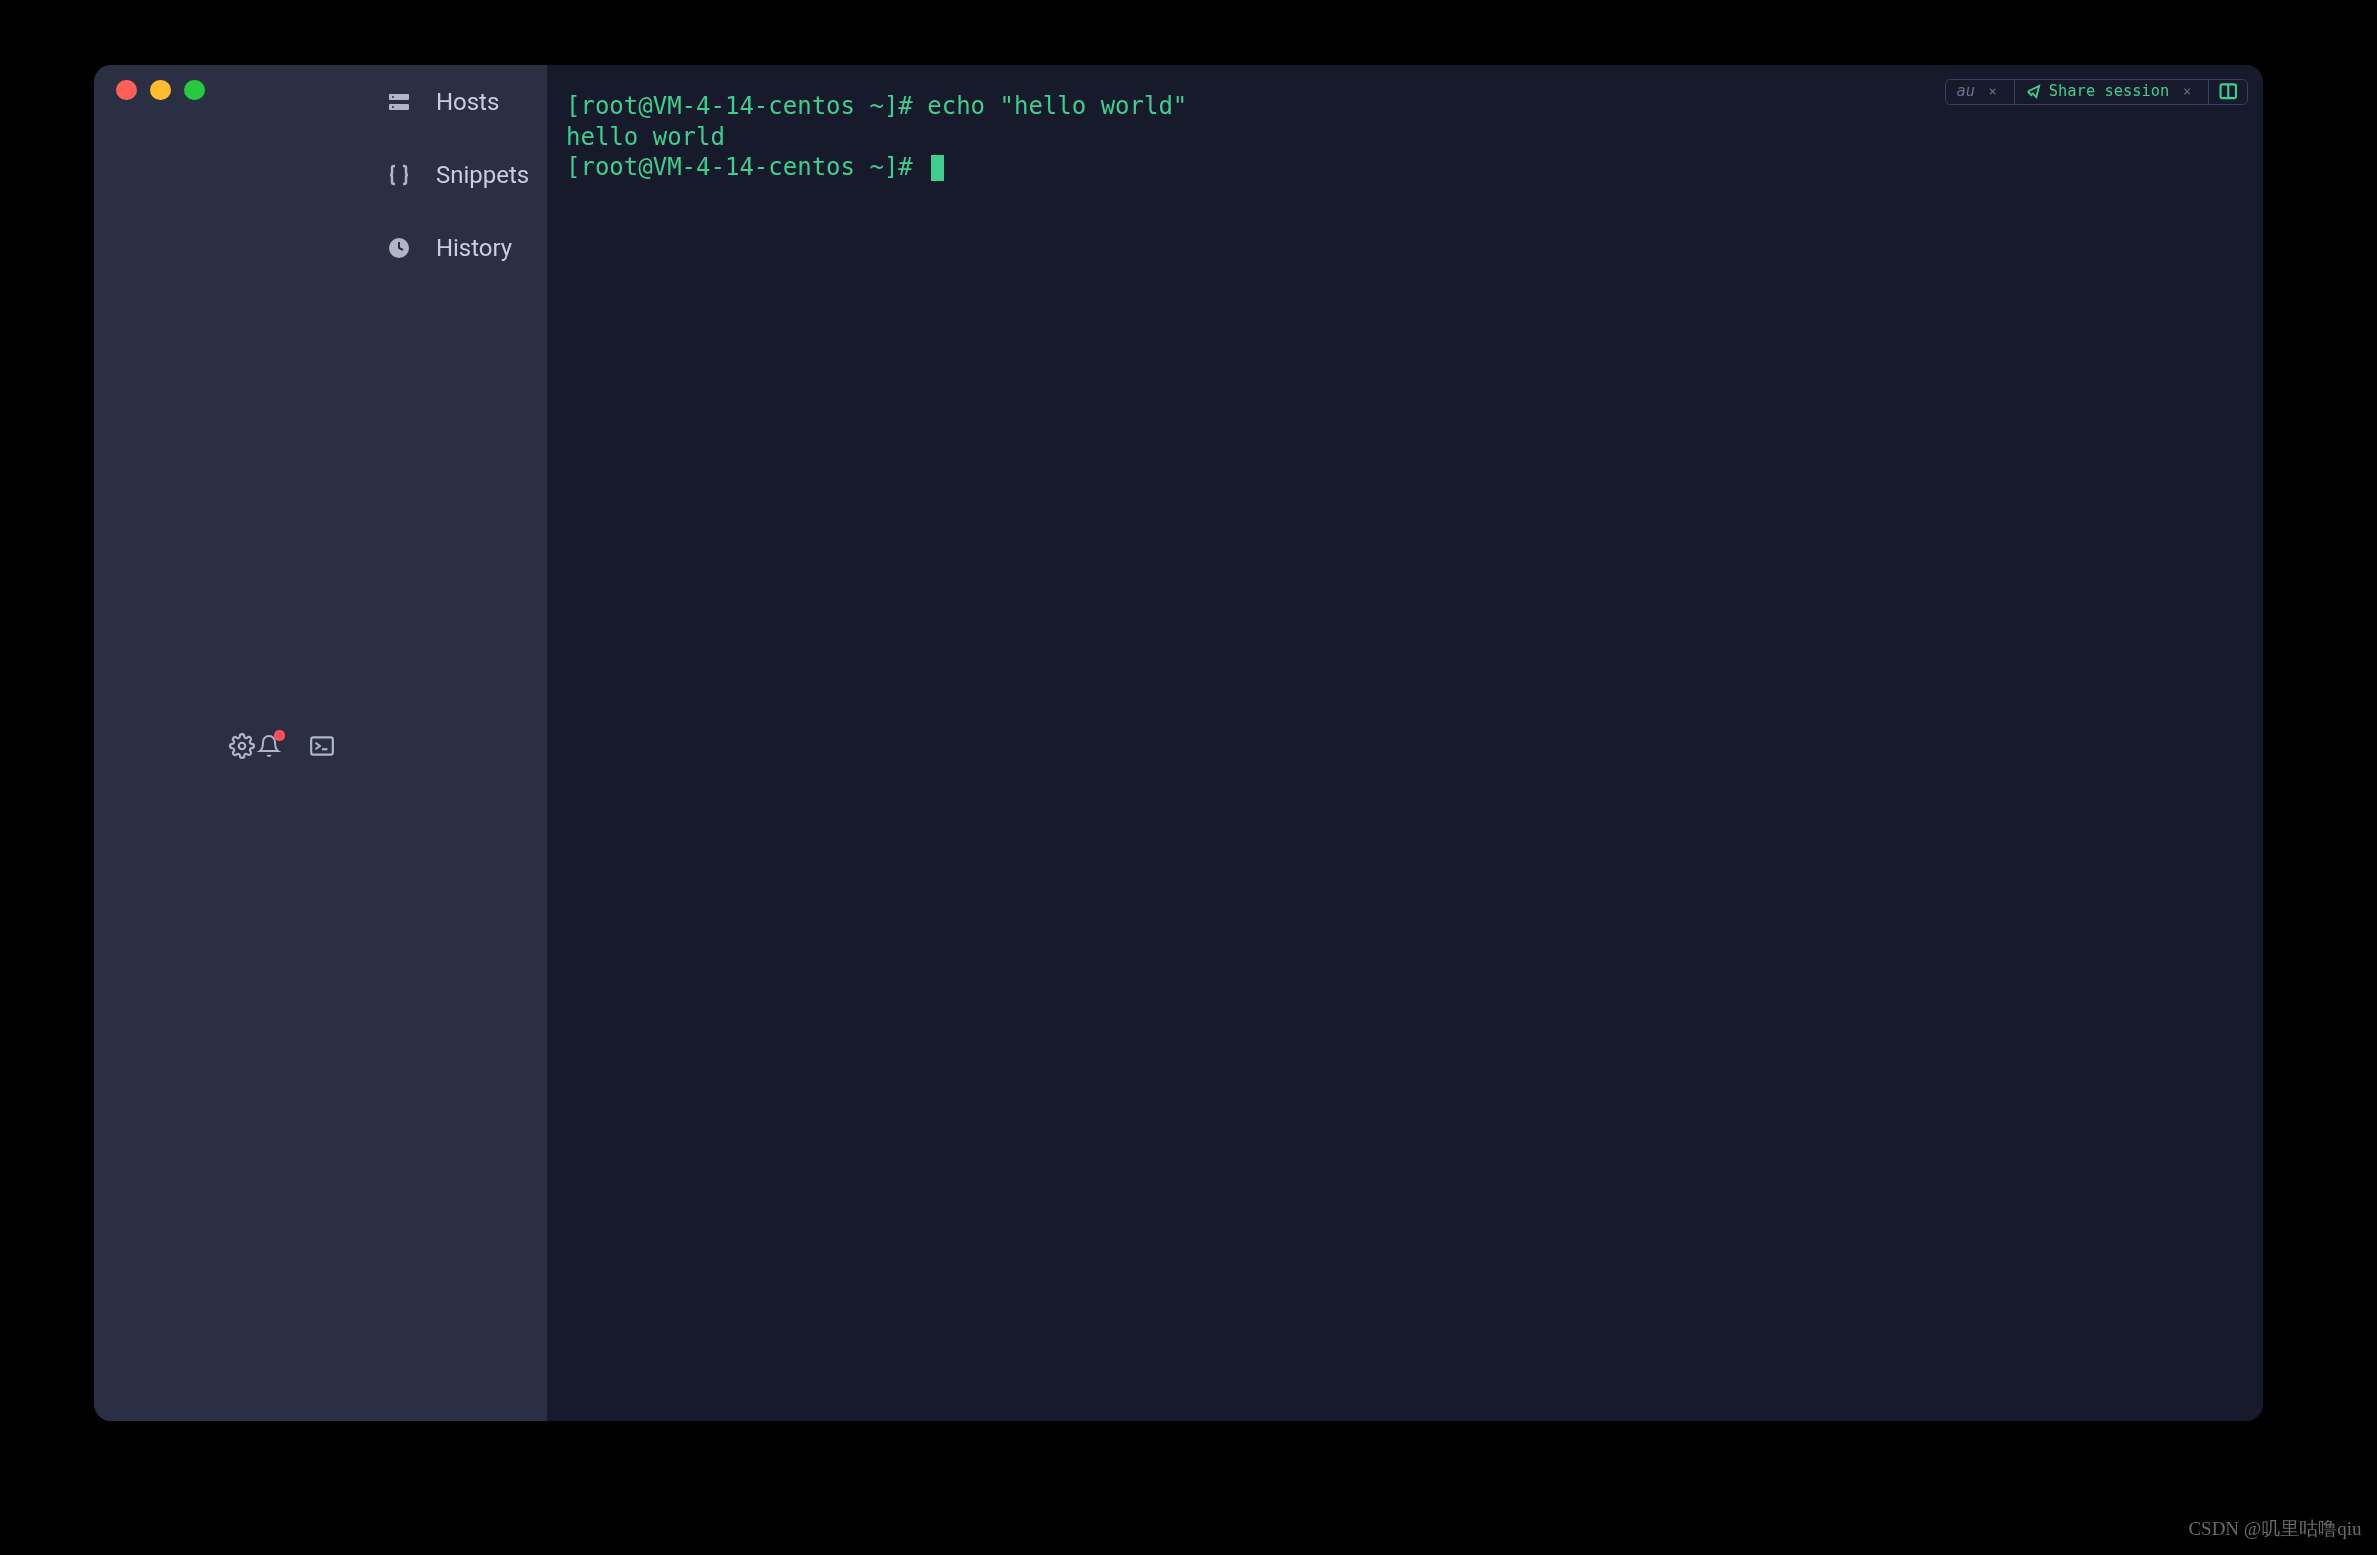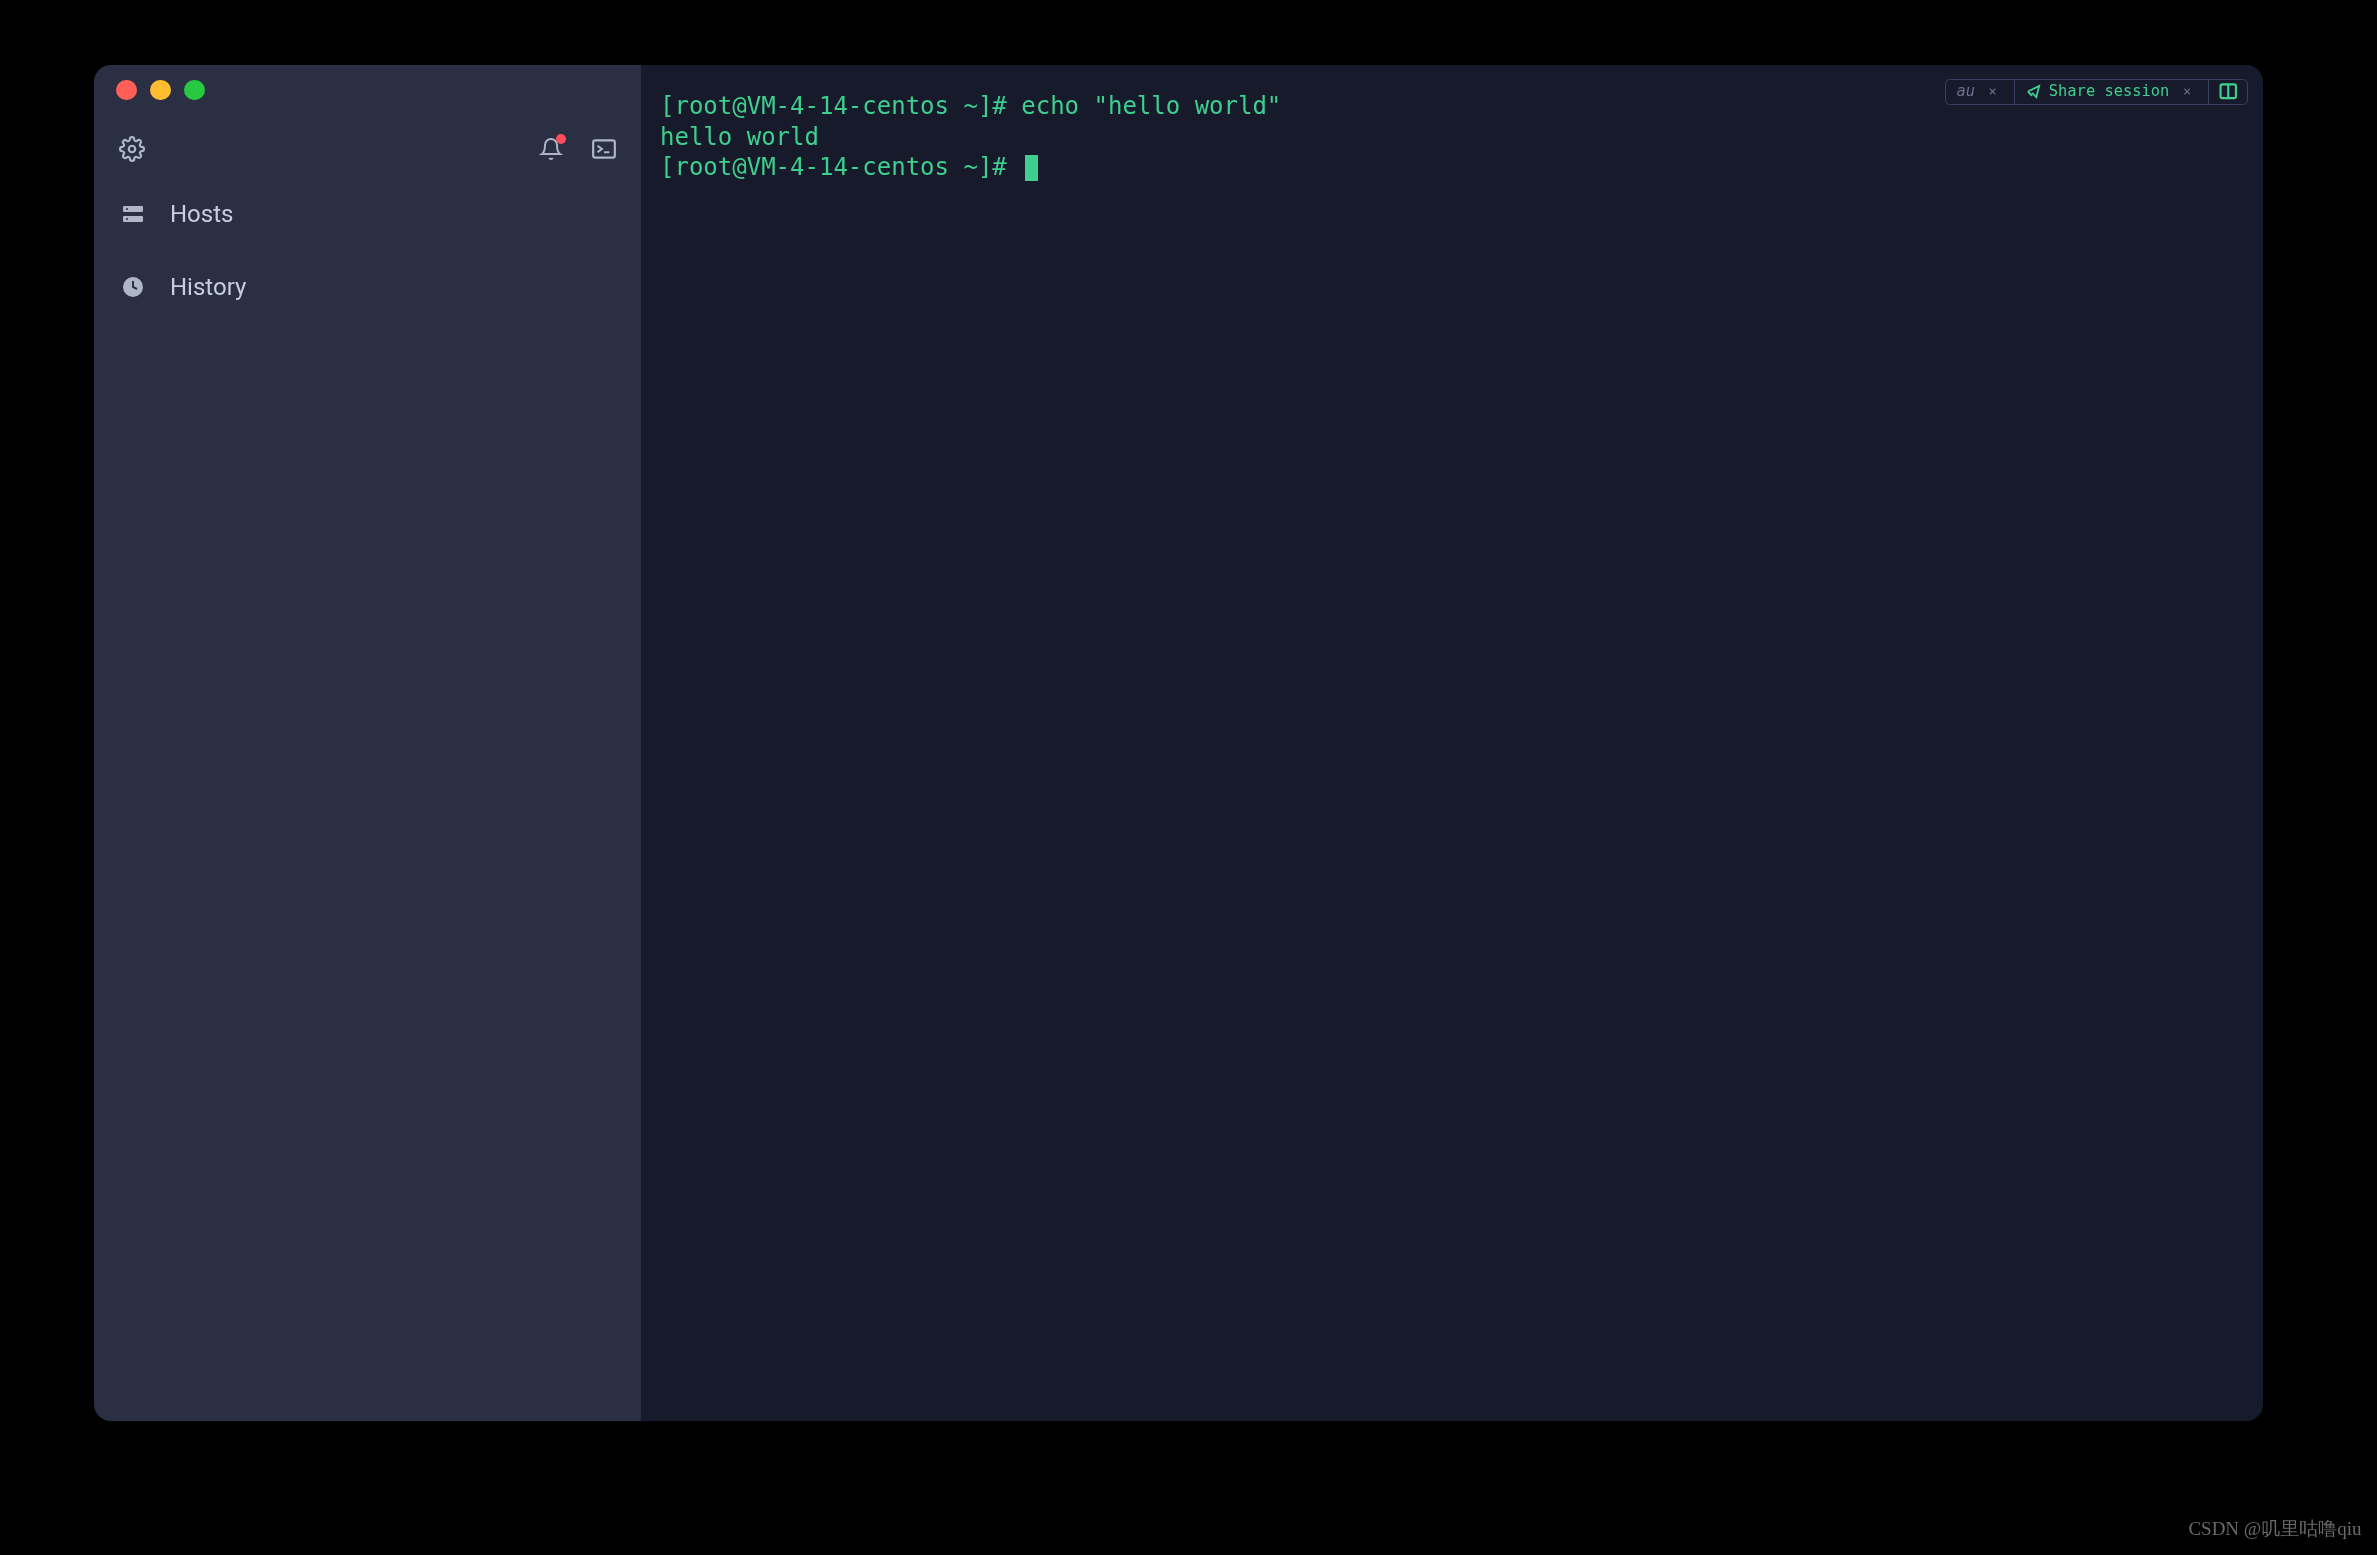--- a/index.html
+++ b/index.html
@@ -18,24 +18,23 @@
       height: 1356px;
       background: #1a1d2e;
       border-radius: 17px;
       display: flex;
       overflow: hidden;
       position: absolute;
       top: 65px;
       left: 94px;
     }
     .sidebar {
-      width: 547px;
+      width: 453px;
       background: #2a2f44;
       display: flex;
-      flex-direction: column;
     }
     .titlebar {
       height: 50px;
       display: flex;
       align-items: center;
       padding-left: 22px;
       gap: 13.7px;
     }
     .traffic-light {
       width: 20.5px;
@@ -207,20 +206,29 @@
               <rect x="2" y="4" width="20" height="6" rx="1"></rect>
               <rect x="2" y="14" width="20" height="6" rx="1"></rect>
               <circle cx="6" cy="7" r="1" fill="#2a2f44"></circle>
               <circle cx="6" cy="17" r="1" fill="#2a2f44"></circle>
             </svg>
         </span>
         <span>Hosts</span>
       </div>
       <div class="nav-item">
         <span class="nav-icon">
+          <svg width="24" height="24" viewBox="0 0 24 24" fill="none" stroke="currentColor" stroke-width="2.5">
+              <path d="M8 3H7a2 2 0 0 0-2 2v5a2 2 0 0 1-2 2 2 2 0 0 1 2 2v5a2 2 0 0 0 2 2h1"></path>
+              <path d="M16 3h1a2 2 0 0 1 2 2v5a2 2 0 0 0 2 2 2 2 0 0 0-2 2v5a2 2 0 0 1-2 2h-1"></path>
+            </svg>
+        </span>
+        <span>Snippets</span>
+      </div>
+      <div class="nav-item">
+        <span class="nav-icon">
           <svg width="24" height="24" viewBox="0 0 24 24" fill="currentColor">
               <circle cx="12" cy="12" r="10"></circle>
               <polyline points="12 6 12 12 16 14" fill="none" stroke="#2a2f44" stroke-width="2"></polyline>
             </svg>
         </span>
         <span>History</span>
       </div>
     </nav>
   </aside>
 

